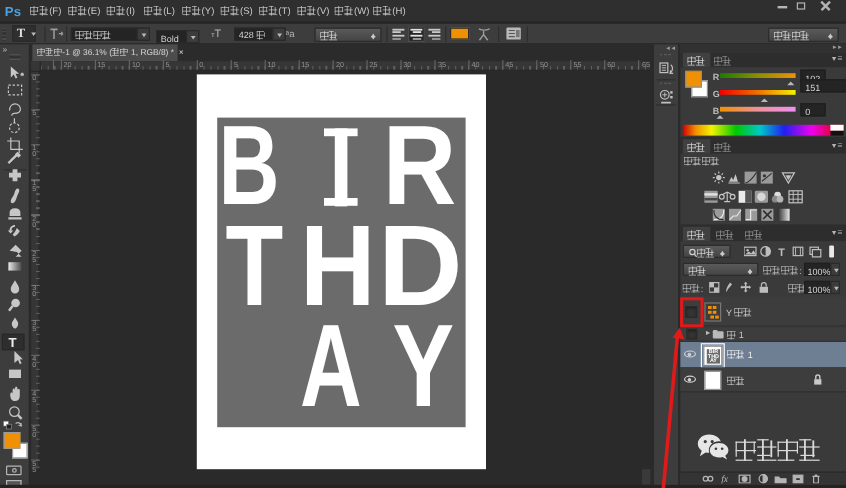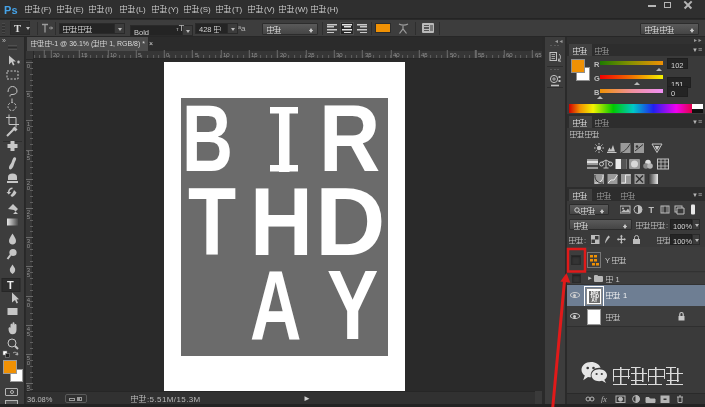--- a/index.html
+++ b/index.html
@@ -99,21 +99,21 @@
         <g stroke="#9c9c9c" fill="none">
           <path d="M1 1.5 h6 M4 1.5 v8" stroke-width="1.3"></path>
           <path d="M8 5 h3.5 M11.5 5 l-1.5 -1.5 M11.5 5 l-1.5 1.5" stroke-width="1"></path>
         </g>
       </svg>
 <div class="sep" style="left:55px"></div>
 <div class="combo" style="left:59px;top:2.5px;width:66px">
         <span class="ctext" style="color:#d3d3d3"><span class="c"></span><span class="c"></span><span class="c"></span><span class="c"></span></span>
         <span class="cbtn"></span>
       </div>
-<div class="combo" style="left:130px;top:5px;width:63px">
+<div class="combo" style="left:130px;top:5px;width:36px">
         <span class="ctext">Bold</span>
         <span class="cbtn"></span>
       </div>
 <span class="abs" style="left:176px;top:3px;font-size:9px;color:#b5b5b5"><span style="font-size:6px">т</span>T</span>
 <div class="combo" style="left:195px;top:2.5px;width:43px">
         <span class="ctext">428 <span class="c"></span></span>
         <span class="cbtn"></span>
       </div>
 <span class="abs" style="left:238px;top:4px;font-size:8px;color:#b5b5b5">ᵃa</span>
 <div class="gbtn" style="left:262px;top:2.5px;width:56px">
@@ -275,29 +275,20 @@
  background:linear-gradient(#fff,#fff) 0 0/100% 6.5px no-repeat,linear-gradient(#fff,#fff) 0 100%/100% 6.5px no-repeat,linear-gradient(#fff,#fff) 9px 0/10.5px 100% no-repeat"></div>
 <span class="bl" style="left:155.1px;top:29.4px;transform:scale(0.849,0.942)">R</span>
 <span class="bl" style="left:23.7px;top:112.2px;transform:scale(0.788,0.9565)">T</span>
 <span class="bl" style="left:85.9px;top:112.2px;transform:scale(0.871,0.9565)">H</span>
 <span class="bl" style="left:151.2px;top:112.2px;transform:scale(0.9754,0.9565)">D</span>
 <span class="bl" style="left:85.9px;top:193.85px;transform:scale(0.712,0.978)">A</span>
 <span class="bl" style="left:162.9px;top:193.85px;transform:scale(0.77,0.978)">Y</span>
 </div>
 </div>
 
-<div id="statusbar">
-<span class="abs" style="left:1px;top:3px">36.08%</span>
-<div class="abs" style="left:39px;top:2px;width:22px;height:9px;border:1px solid #5a5a5a;border-radius:2px">
-        <div class="abs" style="left:3px;top:2.5px;width:6px;height:3px;border:1px solid #999"></div>
-        <div class="abs" style="left:11px;top:2px;width:5px;height:4px;border:1px solid #999;background:linear-gradient(90deg,#999 0 2px,transparent 2px)"></div>
-      </div>
-<span class="abs" style="left:105px;top:2.5px;font-size:8px;letter-spacing:.4px"><span class="c"></span><span class="c"></span>:5.51M/15.3M</span>
-<span class="abs" style="left:277px;top:2px;color:#cfcfcf;font-size:8px">►</span>
-</div>
 <div class="abs" style="left:535px;top:391px;width:7px;height:13px;background:#3a3a3a"></div>
 <div id="botstrip"></div>
 
 <div id="dockstrip">
 <span class="abs" style="right:2px;top:1px;font-size:5px;color:#9a9a9a;letter-spacing:-.5px">◄◄</span>
 <div class="abs" style="left:5px;top:8px;width:10px;height:1px;background:repeating-linear-gradient(90deg,#5a5a5a 0 2px,transparent 2px 3.5px);box-shadow:0 2px 0 #3f3f3f"></div>
 <svg class="abs" style="left:4px;top:14px" width="13" height="13" viewBox="0 0 13 13">
         <g stroke="#c2c2c2" fill="none">
           <rect x="1" y="1.5" width="6.5" height="8"></rect>
           <path d="M2.5 3.5 h3.5 M2.5 5.5 h3.5 M2.5 7.5 h3.5" stroke-width=".8"></path>
@@ -332,21 +323,21 @@
 <div class="abs" style="left:9px;top:30px;width:14px;height:14px;background:#fff;border:1px solid #8f8f8f"></div>
 <span class="lbl" style="left:27px;top:23px;font-weight:bold">R</span>
 <div class="abs" style="left:33px;top:24px;width:63px;height:3.5px;background:linear-gradient(90deg,#1e7a00,#8a9000,#f09104)"></div>
 <div class="abs" style="left:89px;top:27.5px;border:3px solid transparent;border-bottom:3.5px solid #b9b9b9;width:0"></div>
 <div class="inbox" style="left:100px;top:21px;width:21px;height:11px">
         <span style="position:absolute;left:3px;top:1.5px">102</span>
       </div>
 <span class="lbl" style="left:27px;top:37px;font-weight:bold">G</span>
 <div class="abs" style="left:33px;top:38px;width:63px;height:3.5px;background:linear-gradient(90deg,#f30000,#f07000,#f3f300)"></div>
 <div class="abs" style="left:67px;top:41.5px;border:3px solid transparent;border-bottom:3.5px solid #b9b9b9;width:0"></div>
-<div class="inbox" style="left:100px;top:40px;width:24px;height:11px">
+<div class="inbox" style="left:100px;top:29px;width:39px;height:11px">
         <span style="position:absolute;left:3px;top:1.5px">151</span>
       </div>
 <span class="lbl" style="left:27px;top:51px;font-weight:bold">B</span>
 <div class="abs" style="left:33px;top:52px;width:63px;height:3.5px;background:linear-gradient(90deg,#f09104,#f0909a,#f090f5)"></div>
 <div class="abs" style="left:30px;top:55.5px;border:3px solid transparent;border-bottom:3.5px solid #b9b9b9;width:0"></div>
 <div class="inbox" style="left:100px;top:49px;width:21px;height:11px">
         <span style="position:absolute;left:3px;top:1.5px">0</span>
       </div>
 <div class="abs" style="left:2px;top:66.5px;width:134px;height:9px;background:linear-gradient(90deg,#d00000,#f09000 8%,#f3f300 18%,#00c800 33%,#00c8c8 48%,#2020f0 63%,#f000f0 80%,#e00000 97%)"></div>
 <div class="abs" style="left:125px;top:66.5px;width:11px;height:5px;background:#fff"></div>

